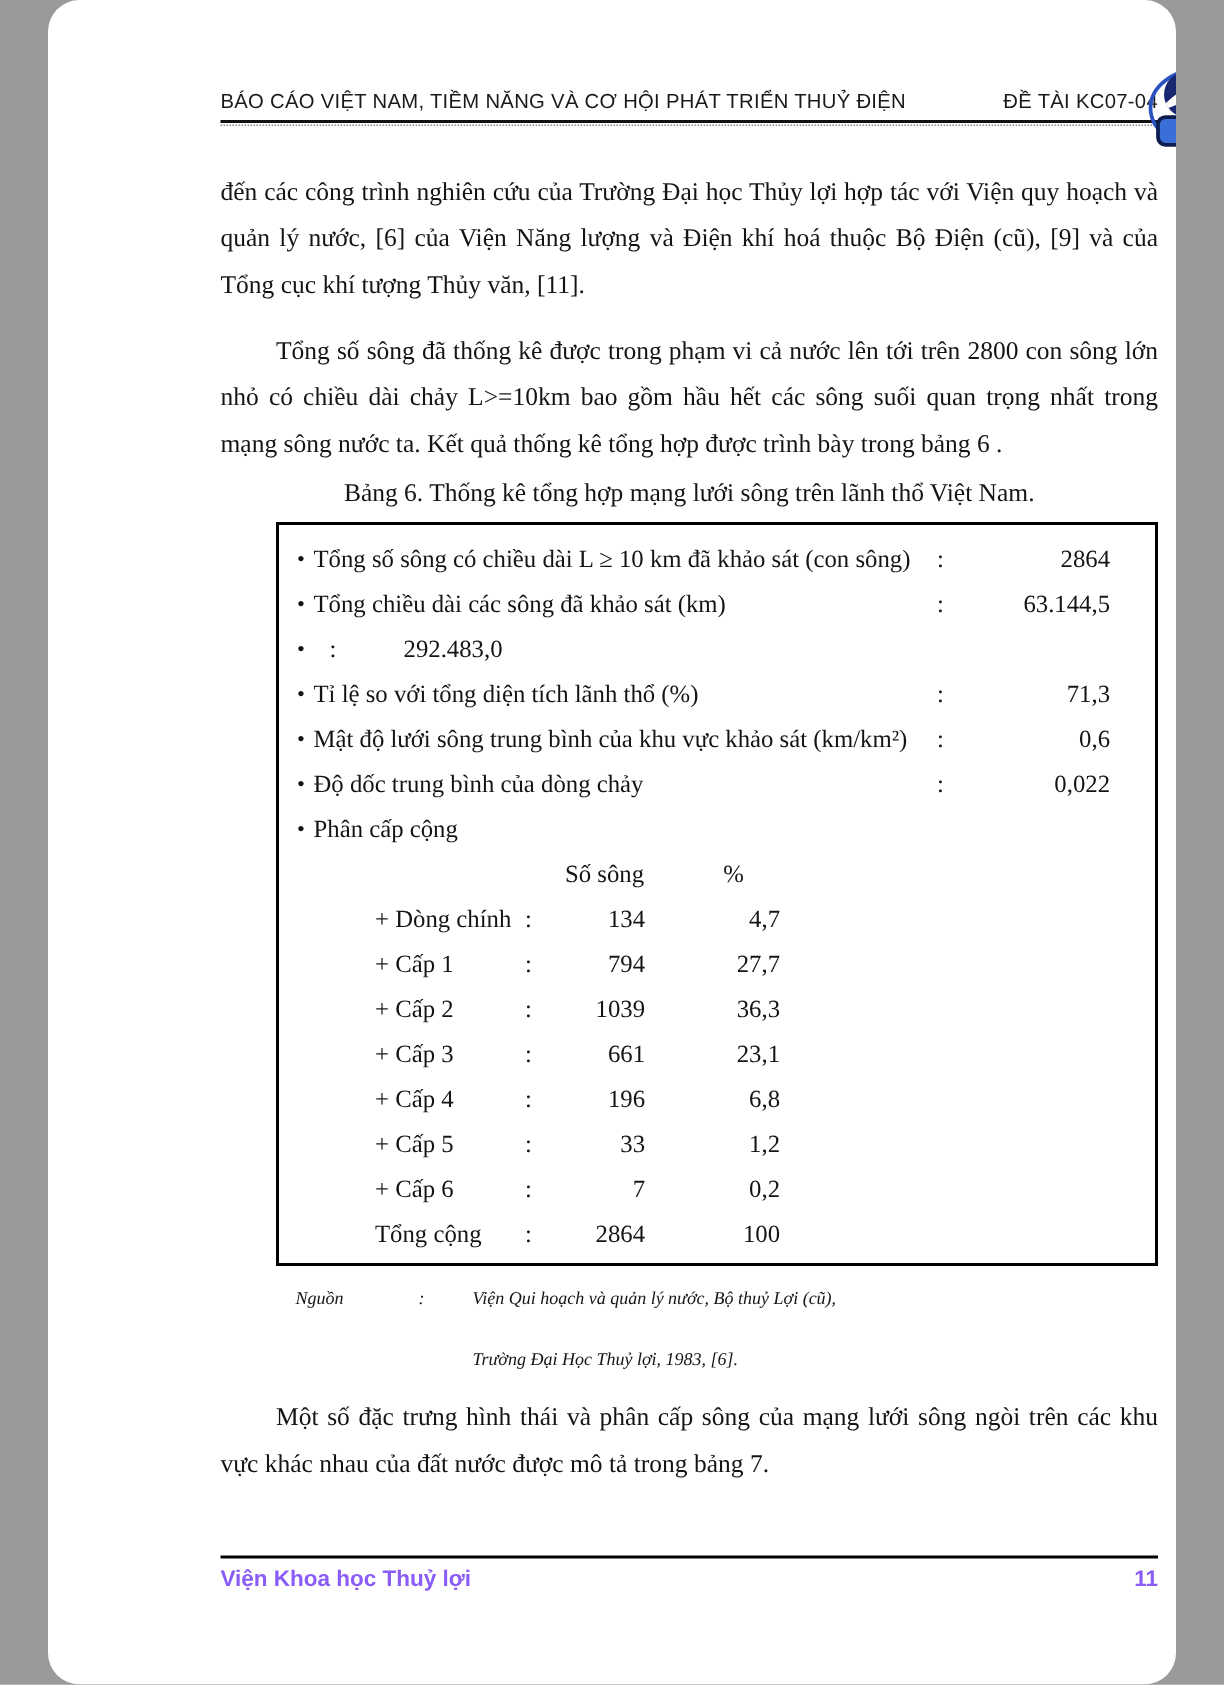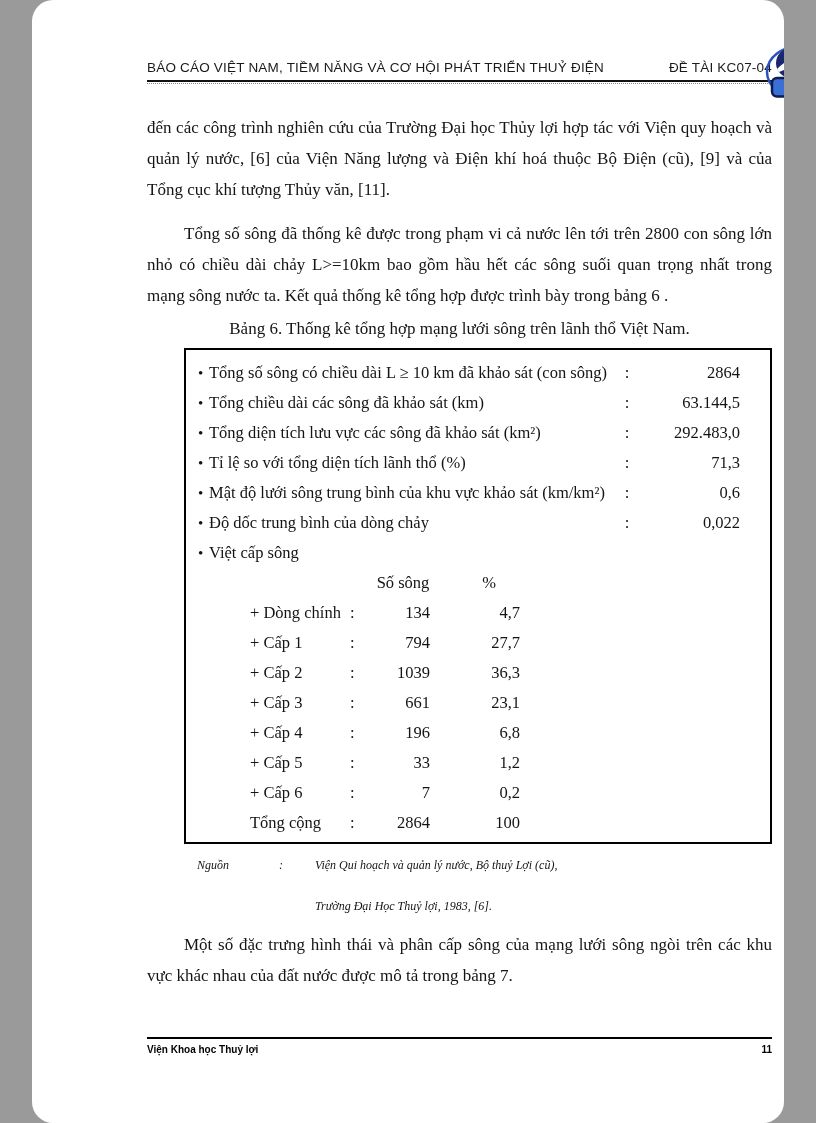--- a/index.html
+++ b/index.html
@@ -119,22 +119,22 @@
   .after-source { margin-top: 12px; }
 
   
   .footer {
     position: absolute;
     left: 115px;
     top: 1037px;
     width: 625px;
     font-family: "Liberation Sans", sans-serif;
     font-weight: bold;
-    font-size: 10px;
-    color: #000000;
+    font-size: 15px;
+    color: #8b5cf6;
   }
   .footer-rule { border-top: 2.5px solid #000; margin-bottom: 5px; }
   .footer-row { display: flex; justify-content: space-between; }
 </style>
 </head>
 <body>
 
 <div class="page">
 
   <div class="header">
@@ -178,21 +178,20 @@
         <span class="tvalue">2864</span>
       </div>
       <div class="trow">
         <span class="bullet">•</span>
         <span class="tlabel">Tổng chiều dài các sông đã khảo sát (km)</span>
         <span class="tcolon">:</span>
         <span class="tvalue">63.144,5</span>
       </div>
       <div class="trow">
         <span class="bullet">•</span>
-        <span class="tlabel">Tổng diện tích lưu vực các sông đã khảo sát (km²)</span>
         <span class="tcolon">:</span>
         <span class="tvalue">292.483,0</span>
       </div>
       <div class="trow">
         <span class="bullet">•</span>
         <span class="tlabel">Tỉ lệ so với tổng diện tích lãnh thổ (%)</span>
         <span class="tcolon">:</span>
         <span class="tvalue">71,3</span>
       </div>
       <div class="trow">
@@ -203,21 +202,21 @@
       </div>
       <div class="trow">
         <span class="bullet">•</span>
         <span class="tlabel">Độ dốc trung bình của dòng chảy</span>
         <span class="tcolon">:</span>
         <span class="tvalue">0,022</span>
       </div>
 
       <div class="trow">
         <span class="bullet">•</span>
-        <span class="tlabel">Việt cấp sông</span>
+        <span class="tlabel">Phân cấp cộng</span>
       </div>
 
       <div class="crow chead">
         <span class="clabel"></span>
         <span class="ccolon"></span>
         <span class="ccount">Số sông</span>
         <span class="cpercent">%</span>
       </div>
 
       <div class="crow">

